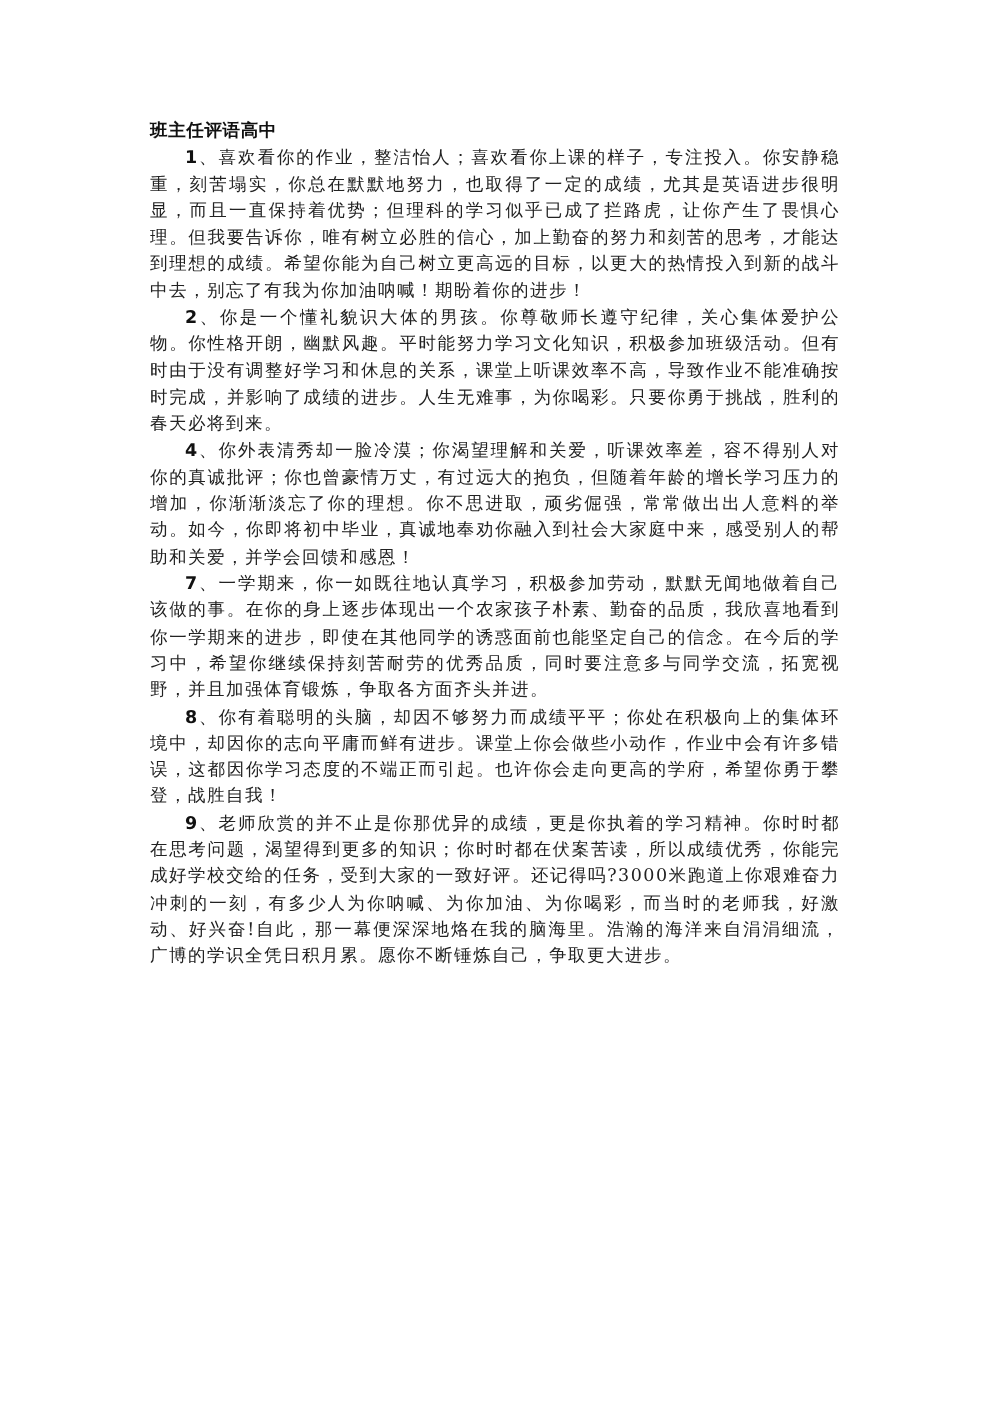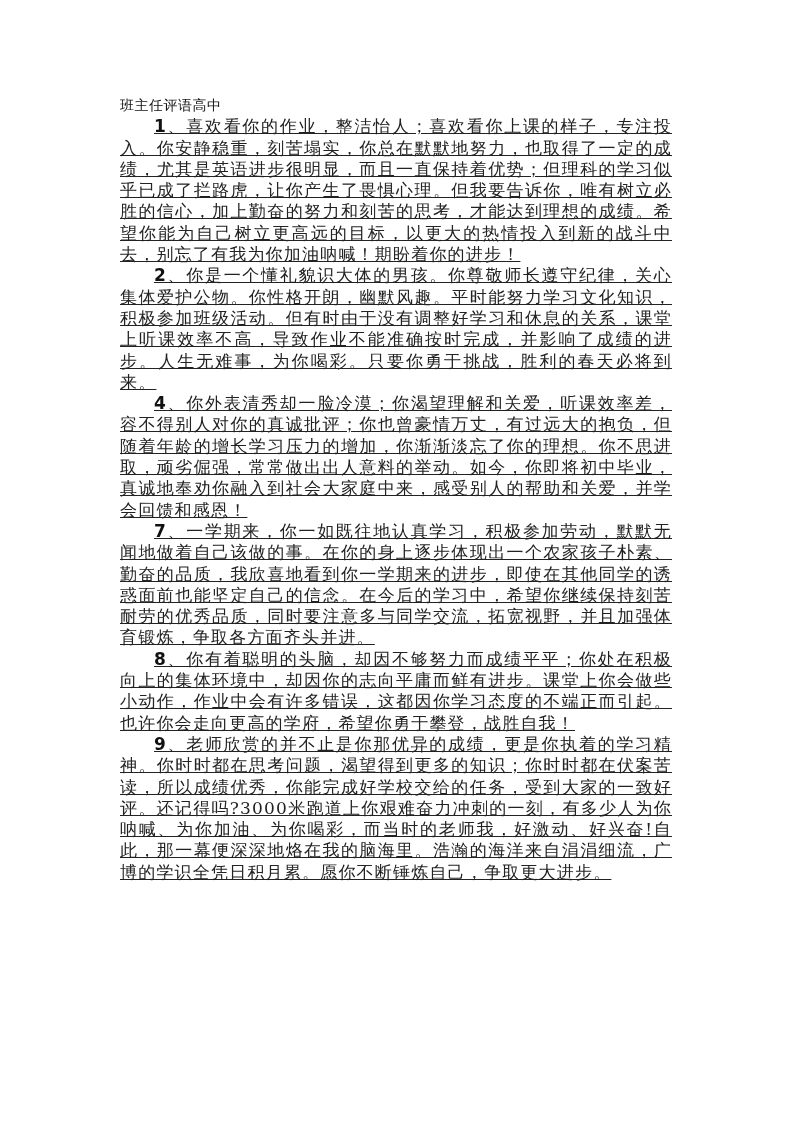--- a/index.html
+++ b/index.html
@@ -18,33 +18,32 @@
     .page {
       position: absolute;
       left: 120px;
       top: 95px;
       width: 552px;
     }
     .title {
       font-size: 14px;
       line-height: 21.3px;
       margin: 0;
-      font-weight: normal;
+      font-weight: bold;
       color: #111;
       letter-spacing: 0.5px;
     }
     .para {
-      font-size: 17px;
+      font-size: 14px;
       line-height: 21.3px;
       margin: 0;
       text-indent: 2em;
       text-align: justify;
       letter-spacing: 1.2px;
       color: #222;
-      text-decoration: underline;
     }
     .para .num {
       font-family: "DejaVu Sans", "Liberation Sans", sans-serif;
       font-weight: bold;
       color: #111;
     }
   </style>
 </head>
 <body>
 

